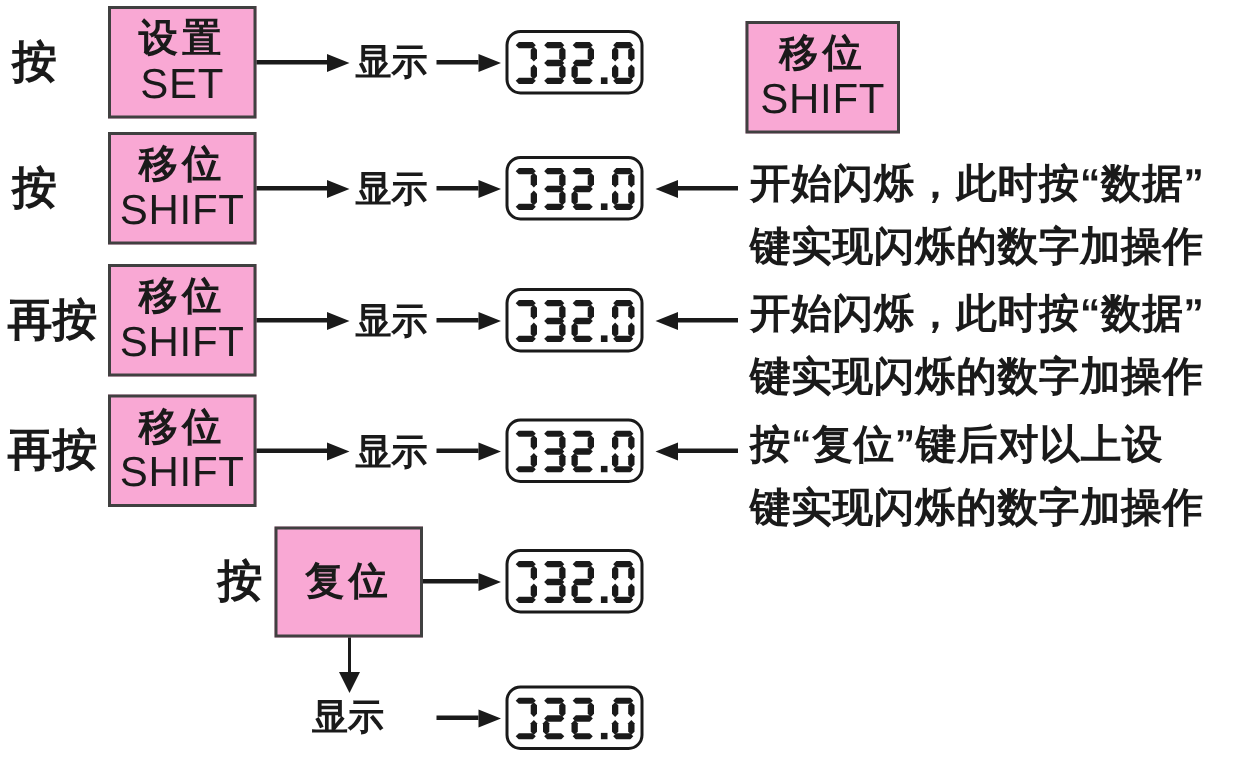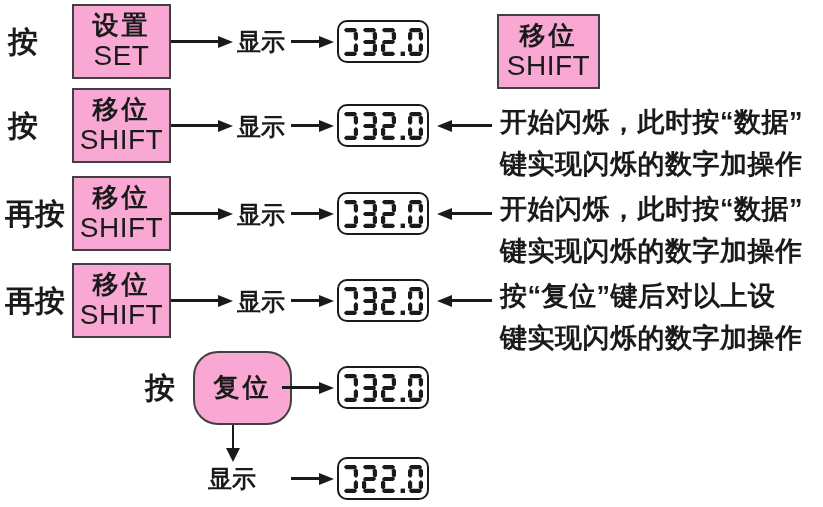--- a/index.html
+++ b/index.html
@@ -249,21 +249,21 @@
   <div class="arr" style="left:437px;top:294px;width:55px;">
     <span class="head-l"></span>
       <span class="shaft"></span>
   </div>
   <div class="note" style="top:275px;">
     <div>按“复位”键后对以上设</div>
     <div>键实现闪烁的数字加操作</div>
   </div>
 
   <div class="action" style="left:145px;top:372px;">按</div>
-  <div class="key-box" style="left:193px;top:351px;height:74px;border-radius:25px;">
+  <div class="key-box" style="left:183px;top:351px;height:74px;">
     <span class="key-cn">复位</span>
   </div>
   <div class="arr" style="left:282px;top:381px;width:52px;">
     <span class="shaft"></span>
       <span class="head-r"></span>
   </div>
   <div class="lcd-box lcd" style="left:337px;top:366px;" aria-label="332.0">
       <svg width="82" height="28" viewBox="0 0 82 28">
         <g transform="translate(1,0)">
           <polygon points="0.8,2.1 2.9000000000000004,0 12.1,0 14.2,2.1 12.1,4.2 2.9000000000000004,4.2" fill="#1a1a1a"></polygon>

